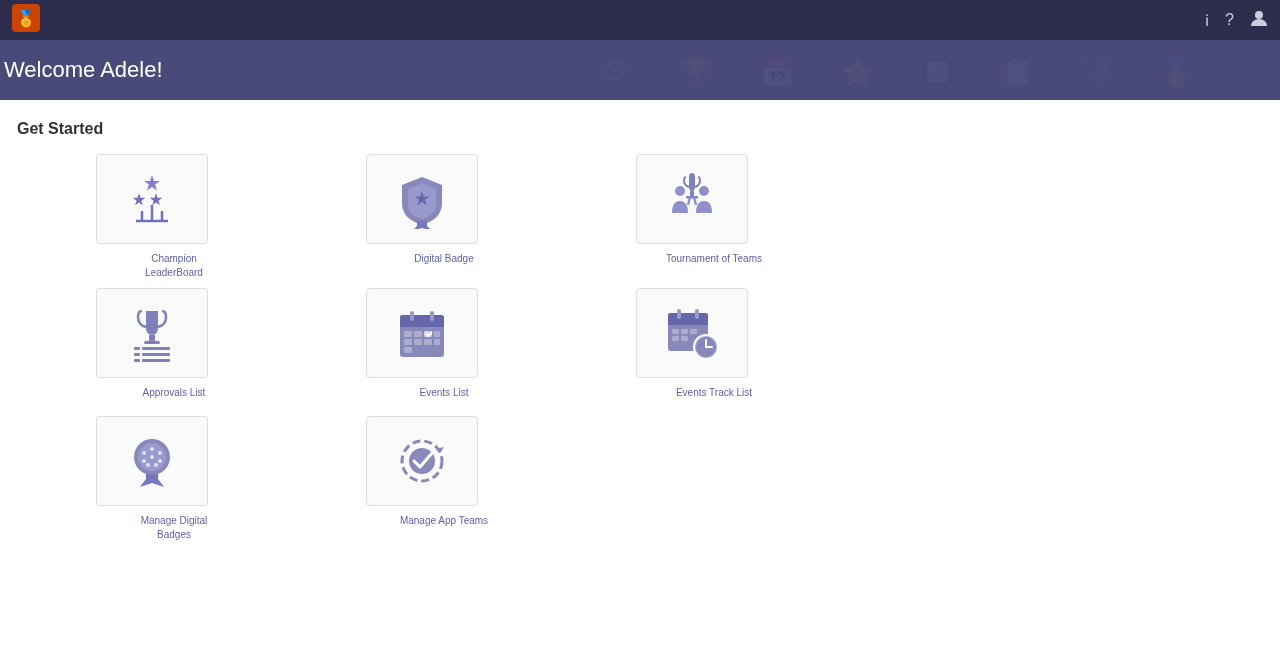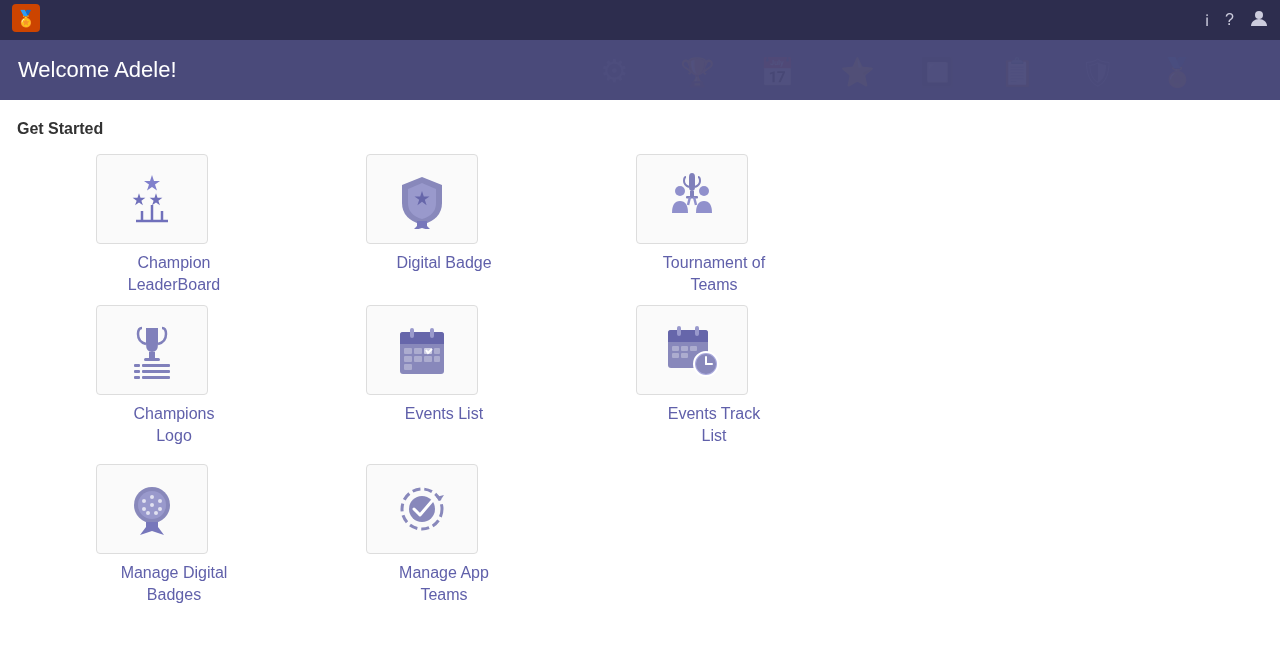--- a/index.html
+++ b/index.html
@@ -34,21 +34,21 @@
       font-size: 16px;
       cursor: pointer;
     }
 
     
     .welcome-banner {
       background: #4a4a7a;
       height: 60px;
       display: flex;
       align-items: center;
-      padding: 0 18px;
+      padding: 0 4px;
       position: relative;
       overflow: hidden;
     }
     .welcome-text {
       color: #ffffff;
       font-size: 22px;
       font-weight: 300;
       position: relative;
       z-index: 2;
     }
@@ -102,21 +102,21 @@
       border: 1px solid #ddd;
       border-radius: 4px;
       background: #fafafa;
       display: flex;
       align-items: center;
       justify-content: center;
       margin-bottom: 8px;
     }
 
     .card-label2 {
-      font-size: 16px;
+      font-size: 10px;
       color: #6060aa;
       text-align: center;
       line-height: 1.4;
       max-width: 120px;
       margin-left: 44px;
     }
   </style>
 </head>
 <body>
 
@@ -241,21 +241,21 @@
             <rect x="22" y="38" width="16" height="3" rx="1.5" fill="#8080bb"></rect>
 
             <rect x="12" y="44" width="6" height="3" rx="1" fill="#8080bb"></rect>
             <rect x="20" y="44" width="28" height="3" rx="1" fill="#8080bb"></rect>
             <rect x="12" y="50" width="6" height="3" rx="1" fill="#8080bb"></rect>
             <rect x="20" y="50" width="28" height="3" rx="1" fill="#8080bb"></rect>
             <rect x="12" y="56" width="6" height="3" rx="1" fill="#8080bb"></rect>
             <rect x="20" y="56" width="28" height="3" rx="1" fill="#8080bb"></rect>
           </svg>
         </div>
-        <span class="card-label2">Champions Logo</span>
+        <span class="card-label2">Approvals List</span>
       </div>
 
       <div class="card-item">
         <div class="card-box2">
           <svg width="60" height="60" viewBox="0 0 60 60">
 
             <rect x="8" y="12" width="44" height="42" rx="3" fill="#8888bb"></rect>
             <rect x="8" y="12" width="44" height="12" rx="3" fill="#6666aa"></rect>
             <rect x="8" y="20" width="44" height="4" fill="#6666aa"></rect>
 

